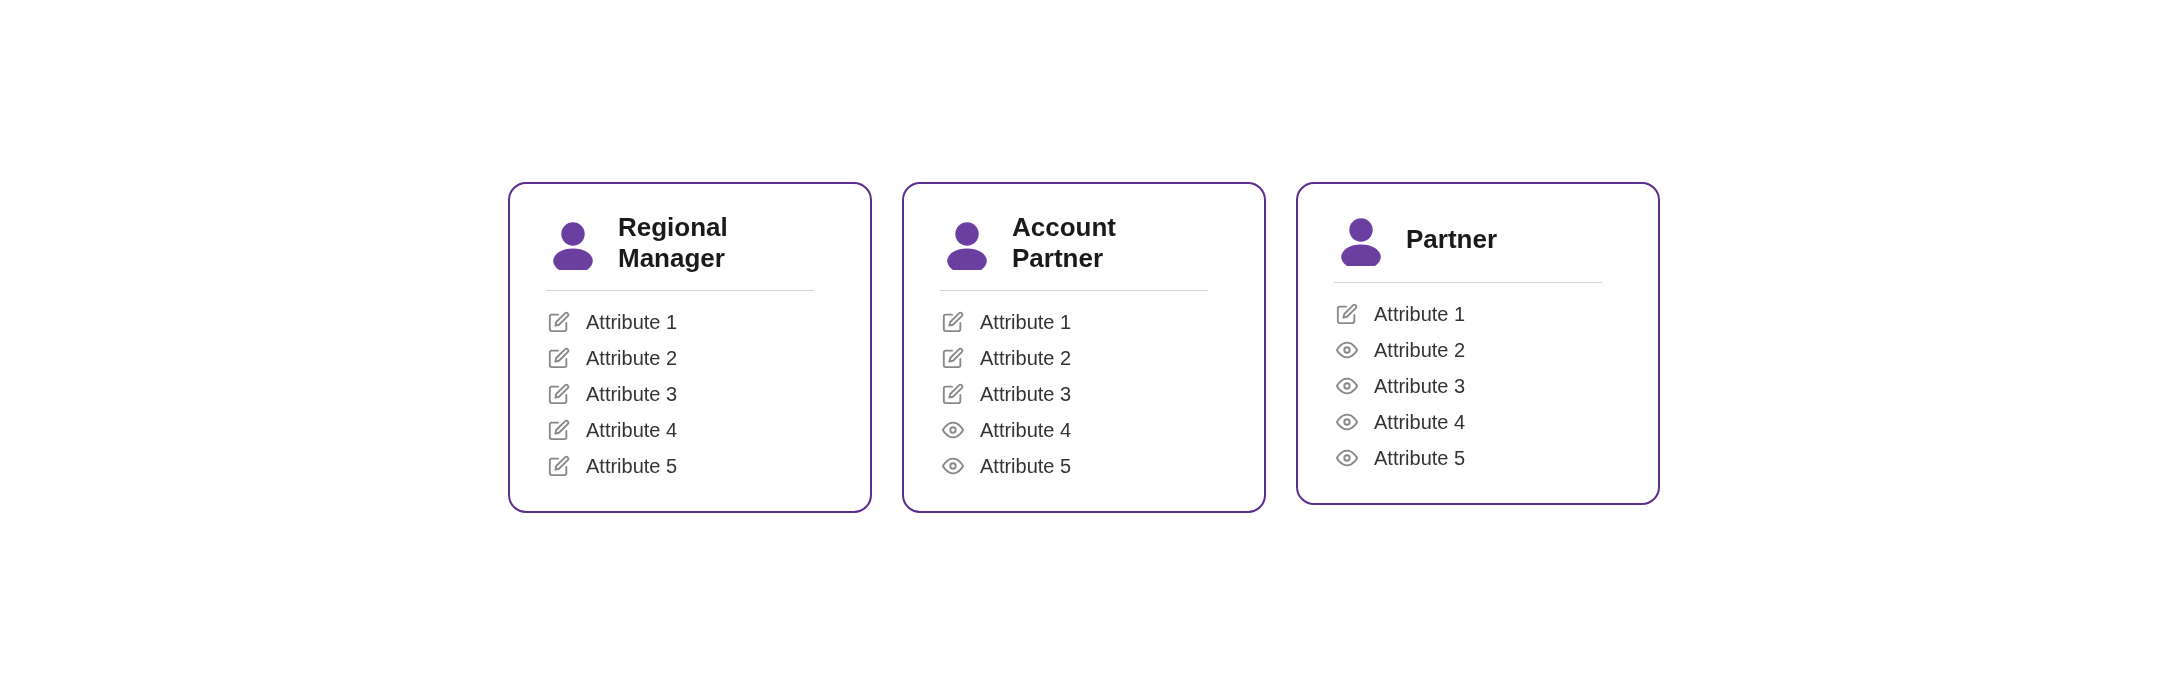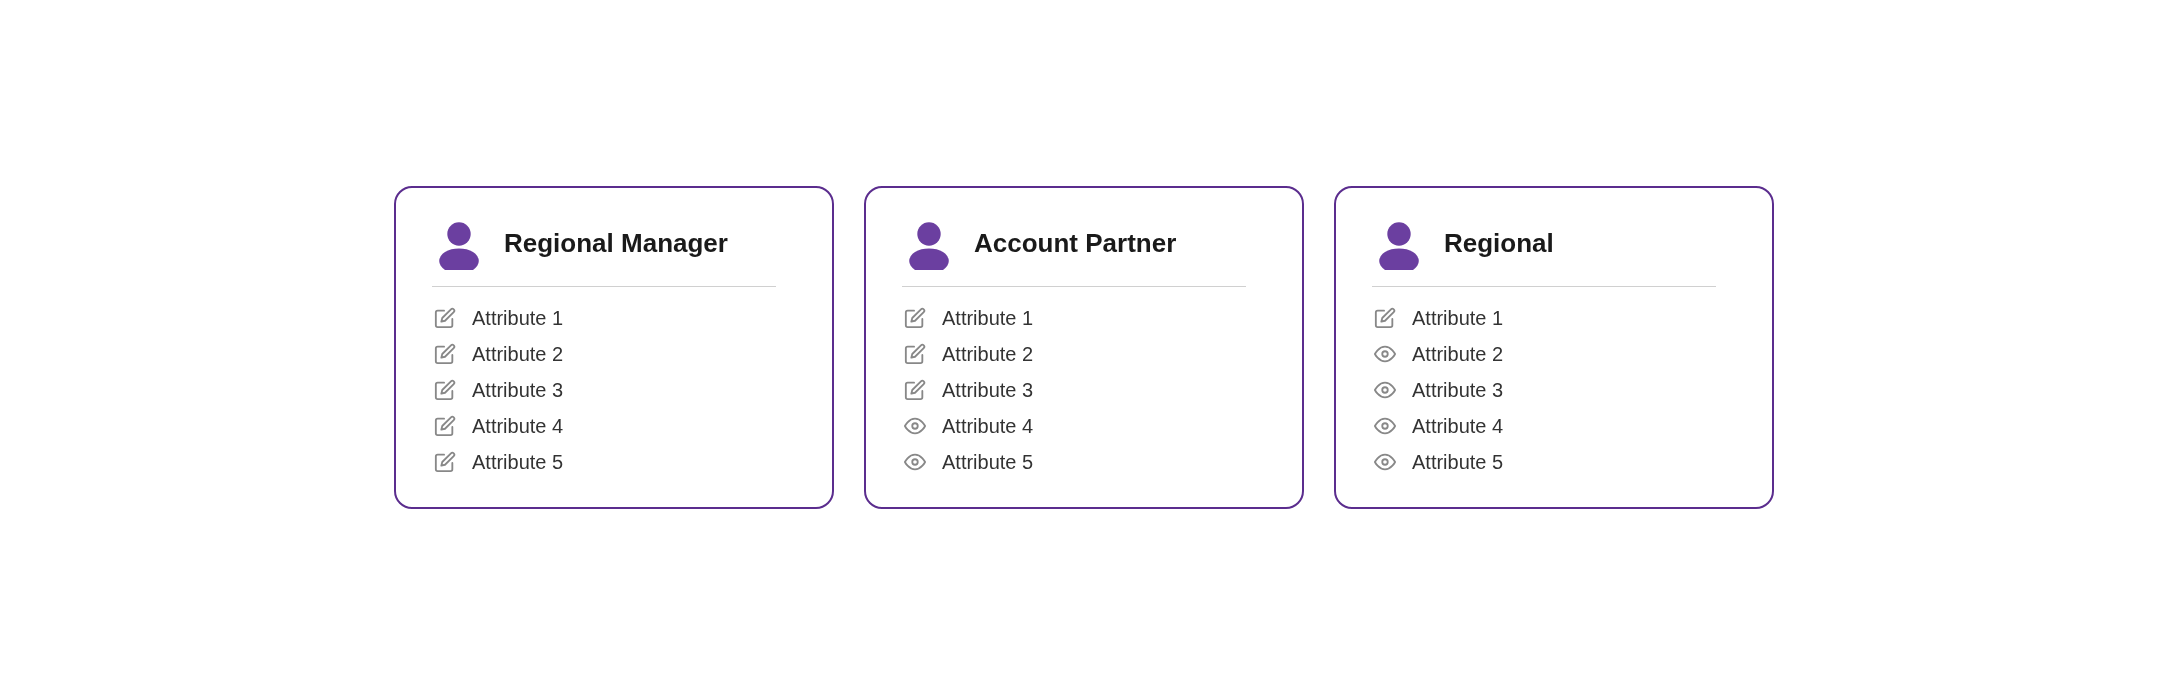--- a/index.html
+++ b/index.html
@@ -22,21 +22,21 @@
       display: flex;
       gap: 30px;
       justify-content: center;
       align-items: flex-start;
     }
 
     .card {
       border: 2.5px solid #5b2d8e;
       border-radius: 18px;
       padding: 28px 56px 32px 36px;
-      width: 440px;
+      width: 364px;
       background: #ffffff;
     }
 
     .card-header {
       display: flex;
       align-items: center;
       gap: 18px;
       margin-bottom: 16px;
     }
 
@@ -199,21 +199,21 @@
           <span>Attribute 5</span>
         </li>
       </ul>
     </div>
     <div class="card">
       <div class="card-header">
         <span class="user-icon"><svg viewBox="0 0 60 60" width="54" height="54" fill="#6b3fa0" xmlns="http://www.w3.org/2000/svg">
       <circle cx="30" cy="20" r="13"></circle>
       <ellipse cx="30" cy="50" rx="22" ry="14"></ellipse>
     </svg></span>
-        <span class="card-title">Regional</span>
+        <span class="card-title">Partner</span>
       </div>
       <hr class="divider">
       <ul class="attribute-list">
         <li class="attribute-item">
           <span class="attr-icon">
             <svg viewBox="0 0 24 24" width="22" height="22" fill="none" stroke="#888" stroke-width="2" stroke-linecap="round" stroke-linejoin="round">
       <path d="M11 4H4a2 2 0 0 0-2 2v14a2 2 0 0 0 2 2h14a2 2 0 0 0 2-2v-7"></path>
       <path d="M18.5 2.5a2.121 2.121 0 0 1 3 3L12 15l-4 1 1-4 9.5-9.5z"></path>
     </svg>
           </span>

